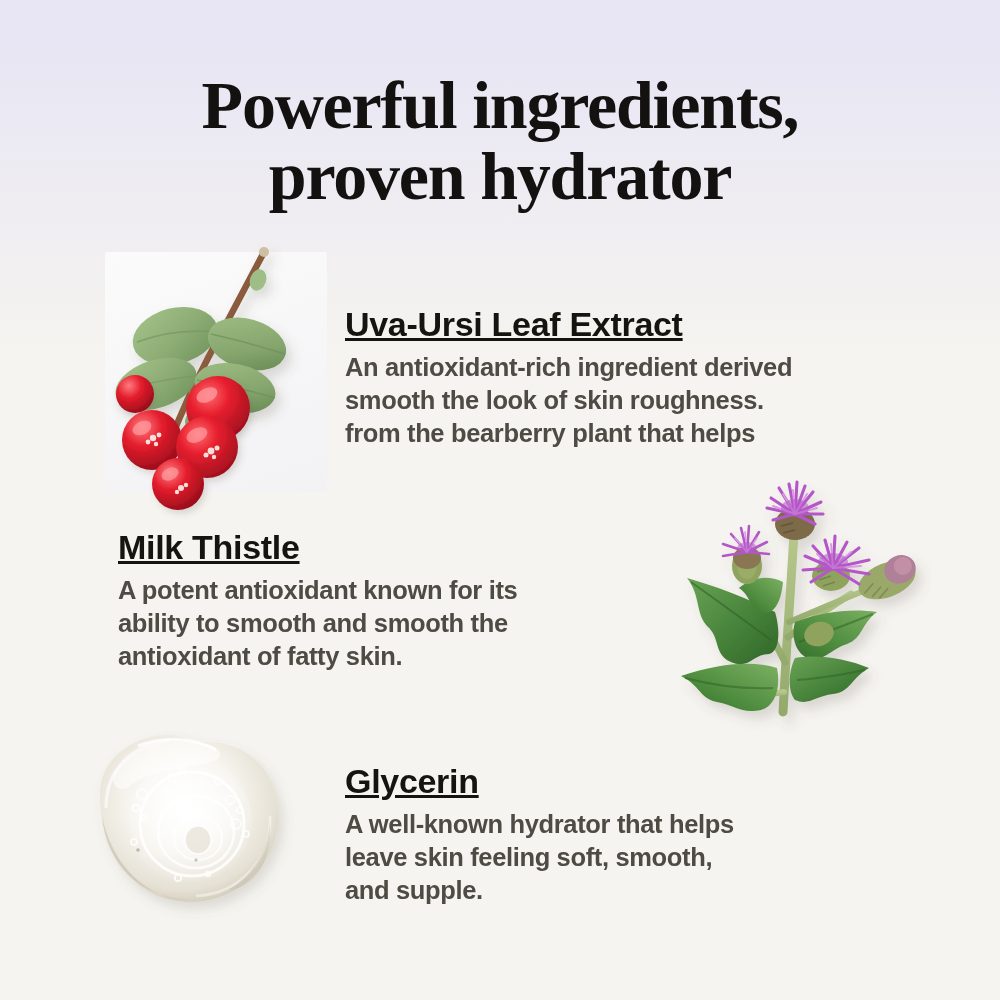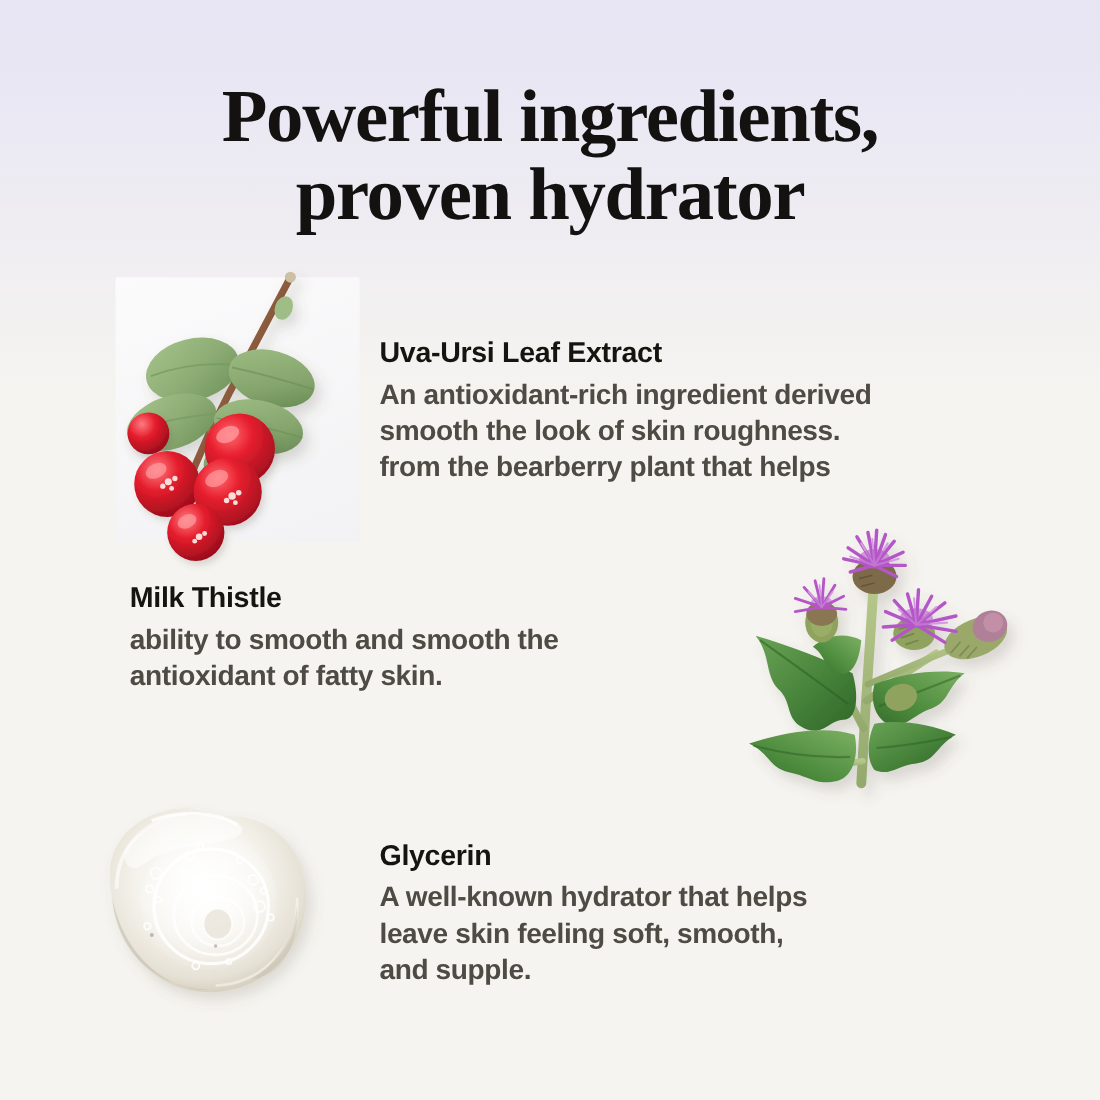--- a/index.html
+++ b/index.html
@@ -36,26 +36,27 @@
     line-height:0.98;
     letter-spacing:-1.2px;
     color:#141210;
   }
   .headline .l2 { display:block; margin-top:4px; }
 
   
   .row { position:absolute; }
 
   .txt-title {
-    font-size:26px;
+    font-size:34px;
     font-weight:700;
     letter-spacing:-0.3px;
     color:#16140f;
     margin-bottom:7px;
     white-space:nowrap;
+    text-decoration:underline;
   }
   .txt-body {
     font-size:25.5px;
     line-height:1.30;
     letter-spacing:-0.35px;
     color:#4e4a44;
     font-weight:700;
   }
   .txt-body span { display:block; white-space:nowrap; }
 
@@ -334,20 +335,21 @@
           </g>
           <ellipse cx="178" cy="100" rx="15" ry="9" fill="#b557c8" opacity=".55"></ellipse>
         </g>
       </g>
     </svg>
   </div>
 
   <div class="row" id="row2">
     <div class="txt-title">Milk Thistle</div>
     <div class="txt-body">
+      <span>A potent antioxidant known for its</span>
       <span>ability to smooth and smooth the</span>
       <span>antioxidant of fatty skin.</span>
     </div>
   </div>
 
   <div class="art" id="art-gel">
     <svg viewBox="0 0 230 210" width="230" height="210">
       <defs>
         <radialGradient id="gelG" cx="46%" cy="40%" r="64%">
           <stop offset="0%" stop-color="#ffffff"></stop>

